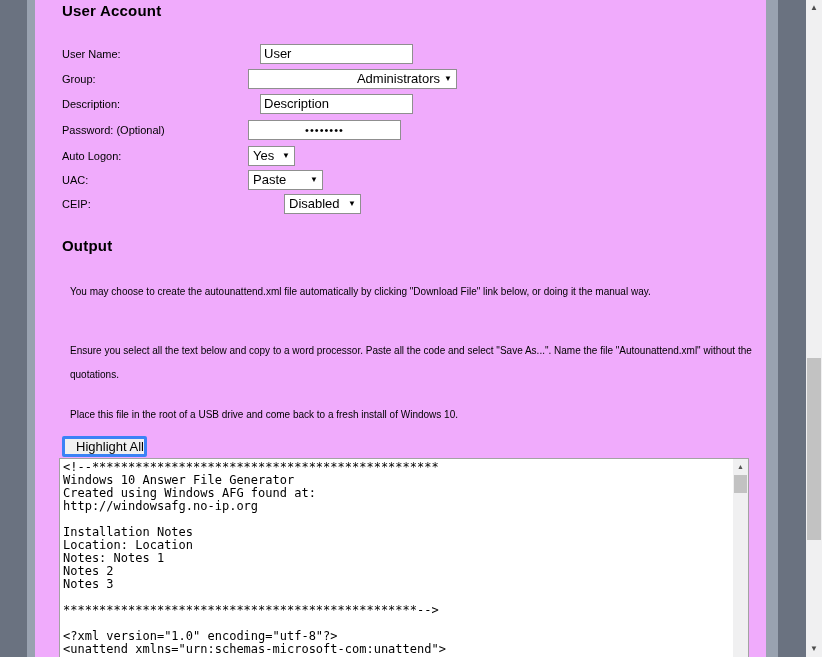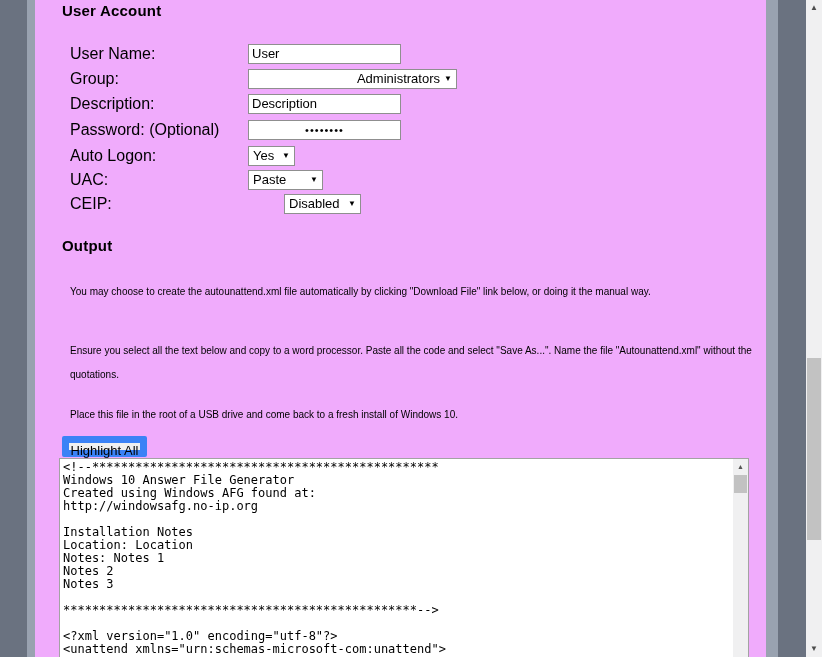--- a/index.html
+++ b/index.html
@@ -12,43 +12,43 @@
   .edge-strip { position:absolute; top:0; height:657px; background:#99a2b0; }
   .edge-strip.left  { left:27px; width:8px; }
   .edge-strip.right { left:766px; width:12px; }
   .content { position:absolute; left:35px; top:0; width:731px; height:657px; background:#f0abfc; }
 
   .heading { position:absolute; left:27px; font-size:15px; font-weight:bold; letter-spacing:0.2px; }
   .heading.user-account { top:2px; }
   .heading.output { top:237px;text-align:right; }
 
   .form-row { position:absolute; left:27px; height:20px; width:500px; }
-  .form-row .lbl { position:absolute; left:0; top:0; line-height:20px; font-size:16px; white-space:nowrap;margin-left:8px; }
+  .form-row .lbl { position:absolute; left:0; top:0; line-height:20px; font-size:11px; white-space:nowrap; }
   .ctl { position:absolute; left:186px; top:0; height:20px; box-sizing:border-box;
          border:1px solid #8f8f8f; background:#fff; font-size:13px; }
-  .text-input { padding:0 3px; line-height:18px; white-space:nowrap; overflow:hidden; }
+  .text-input { padding:0 3px; line-height:18px; white-space:nowrap; overflow:hidden;margin-left:12px; }
   .password-input { padding:0 3px; line-height:18px; font-size:11px; letter-spacing:1px; }
   .select { position:relative; padding:0 16px 0 4px; line-height:18px; white-space:nowrap; }
   .select .arrow { position:absolute; right:4px; top:50%; transform:translateY(-50%);
                    font-size:8px; color:#000; line-height:8px; }
   .w-text { width:153px; }
   .w-group { width:209px; }
   .w-yes { width:47px; }
   .w-enable { width:75px; }
   .w-disabled { width:77px;margin-left:36px; }
 
   .para { position:absolute; left:27px; width:686px; font-size:10px; line-height:24px; margin:8px; }
   .para.p1 { top:272px; }
   .para.p2 { top:331px; }
   .para.p3 { top:395px; }
 
   .highlight-btn {
     position:absolute; left:27px; top:436px; height:21px; width:85px;
-    background:#f0f0f0; border:7px solid #3b82f6; border-radius:2px;
-    font-size:13px; font-family:inherit; color:#000; padding:0; text-align:center;
+    background:#f0f0f0; border:3px solid #3b82f6; border-radius:2px;
+    font-size:13px; font-family:inherit; color:#000; padding:0; text-align:right;
   }
 
   .codebox {
     position:absolute; left:24px; top:458px; width:690px; height:230px;
     box-sizing:border-box; border:1px solid #a3a3a3; background:#fff; overflow:hidden;
   }
   .codebox pre {
     margin:0; padding:2px 3px;
     font-family:"DejaVu Sans Mono","Liberation Mono",monospace;
     font-size:12px; line-height:13px; white-space:pre;

